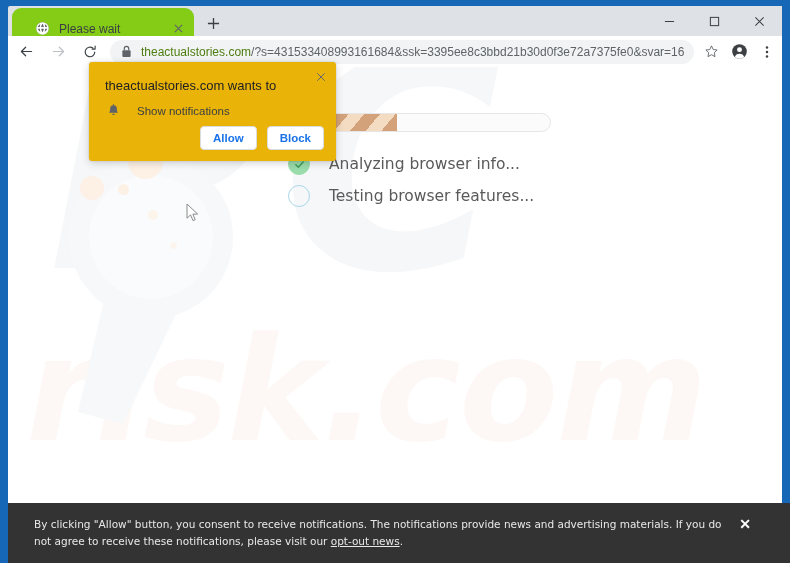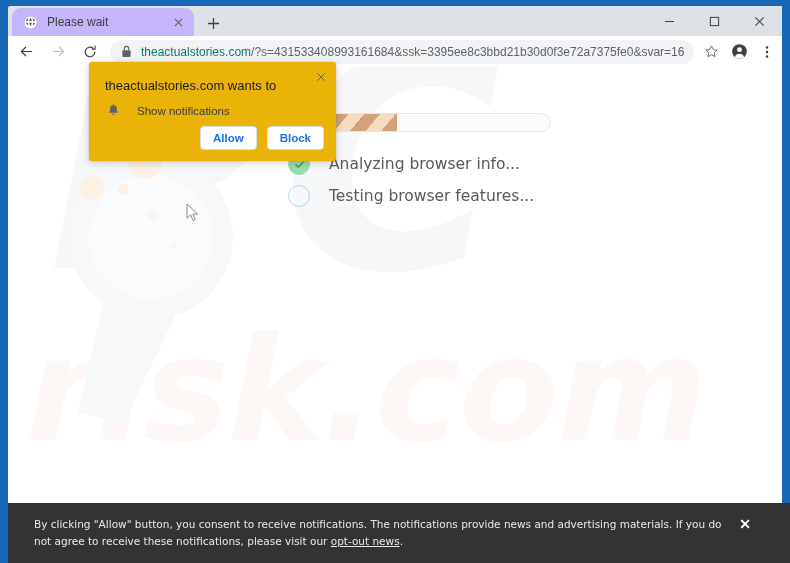--- a/index.html
+++ b/index.html
@@ -42,26 +42,26 @@
     border-top-left-radius: 2px;
   }
 
   
   #tab {
     position: absolute;
     top: 8px;
     left: 12px;
     width: 182px;
     height: 28px;
-    background: #c4b5fd;
+    background: #84cc16;
     border-top-left-radius: 9px;
     border-top-right-radius: 9px;
     display: flex;
-    align-items: center;
-    padding: 0 8px 0 10px;
+    align-items: flex-end;
+    padding: 0 8px 0 22px;
     box-sizing: border-box;
   }
   #tab .favicon {
     width: 16px; height: 16px;
     flex: 0 0 16px;
     display: flex; align-items: center; justify-content: center;
   }
   #tab .tab-title {
     flex: 1 1 auto;
     font-size: 12px;
@@ -137,21 +137,21 @@
     display: flex; align-items: center; justify-content: center;
   }
   #omnibox .url {
     flex: 1 1 auto;
     font-size: 12px;
     color: #202124;
     margin-left: 7px;
     white-space: nowrap;
     overflow: hidden;
   }
-  #omnibox .url .host { color: #0f766e; }
+  #omnibox .url .host { color: #4d7c0f; }
   #omnibox .url .rest { color: #5f6368; }
   .toolicon {
     width: 26px; height: 26px;
     flex: 0 0 26px;
     display: flex; align-items: center; justify-content: center;
     margin-right: 2px;
   }
 
   
   #viewport {

